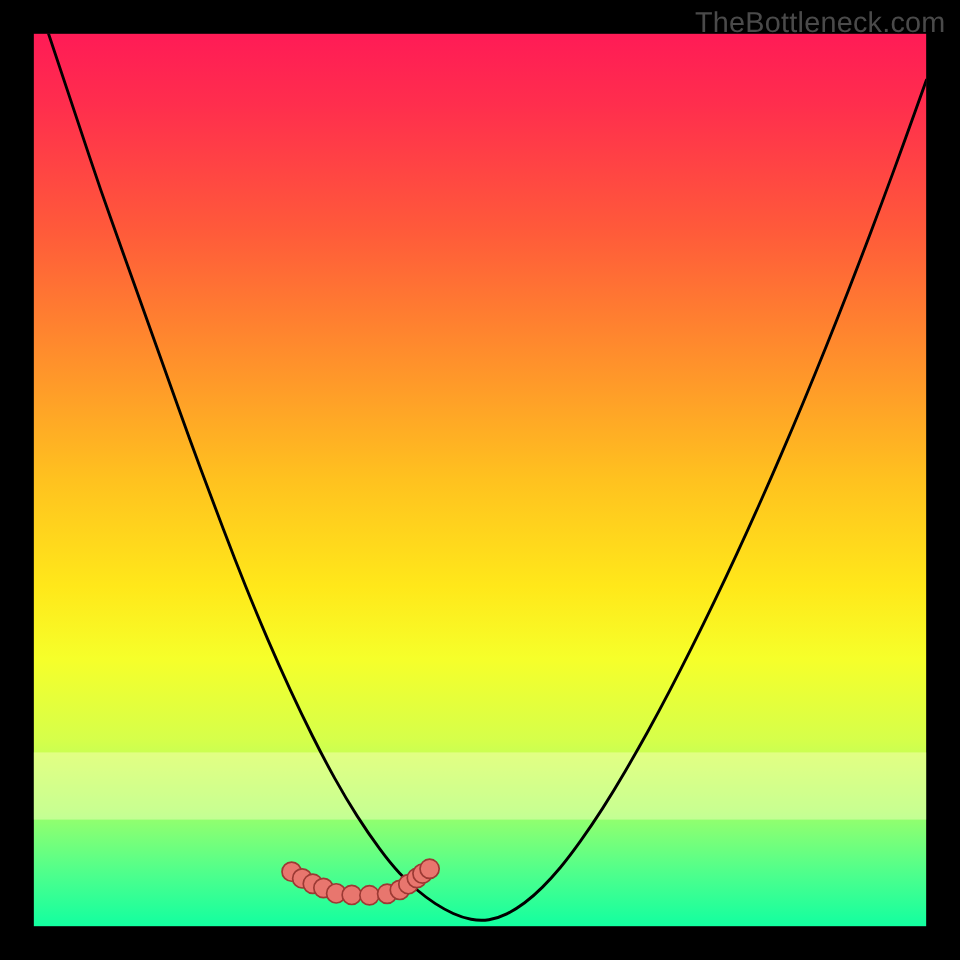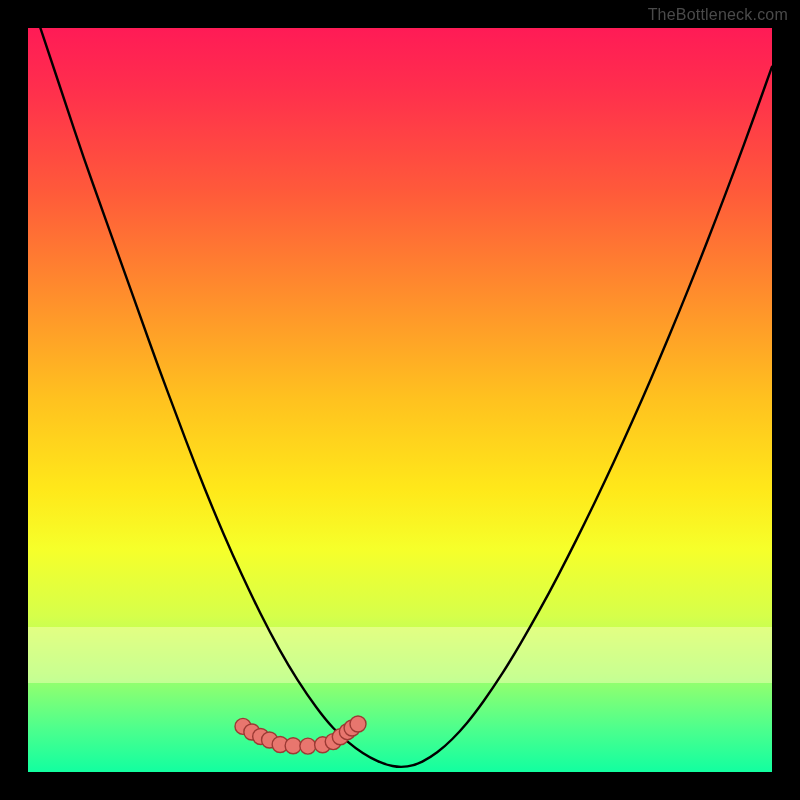--- a/index.html
+++ b/index.html
@@ -57,21 +57,21 @@
     position: absolute;
     left: 0; top: 0;
     width: 100%; height: 100%;
     overflow: visible;
   }
   .watermark {
     position: absolute;
     top: 6px;
     right: 12px;
     color: #4a4a4a;
-    font-size: 16px;
+    font-size: 24px;
     font-weight: 500;
     letter-spacing: 0.2px;
     user-select: none;
     margin-left: 47px;
   }
 </style>
 </head>
 <body>
 
 <div class="frame">

